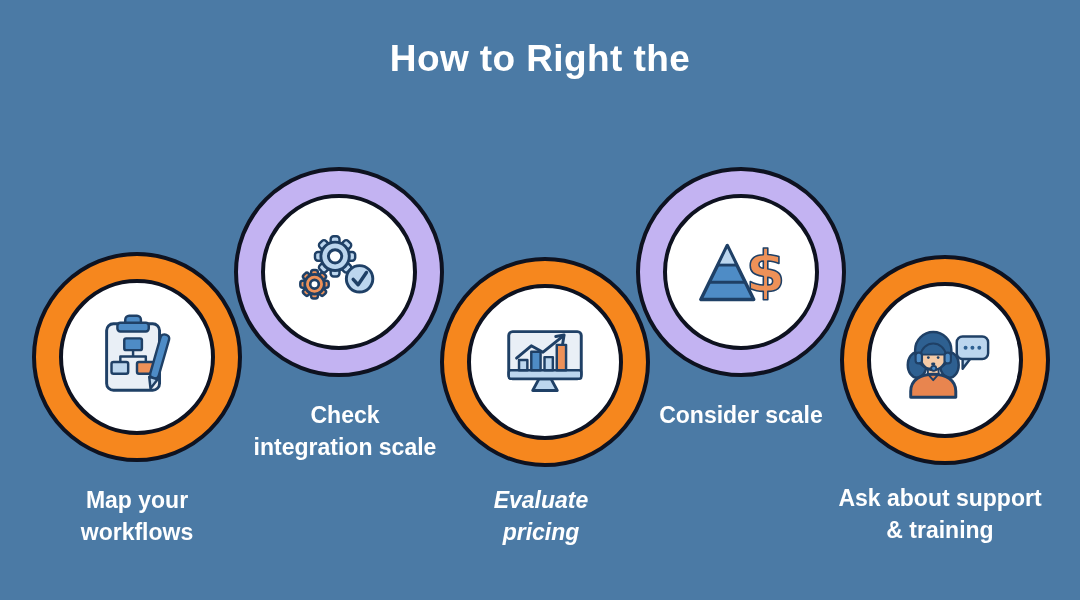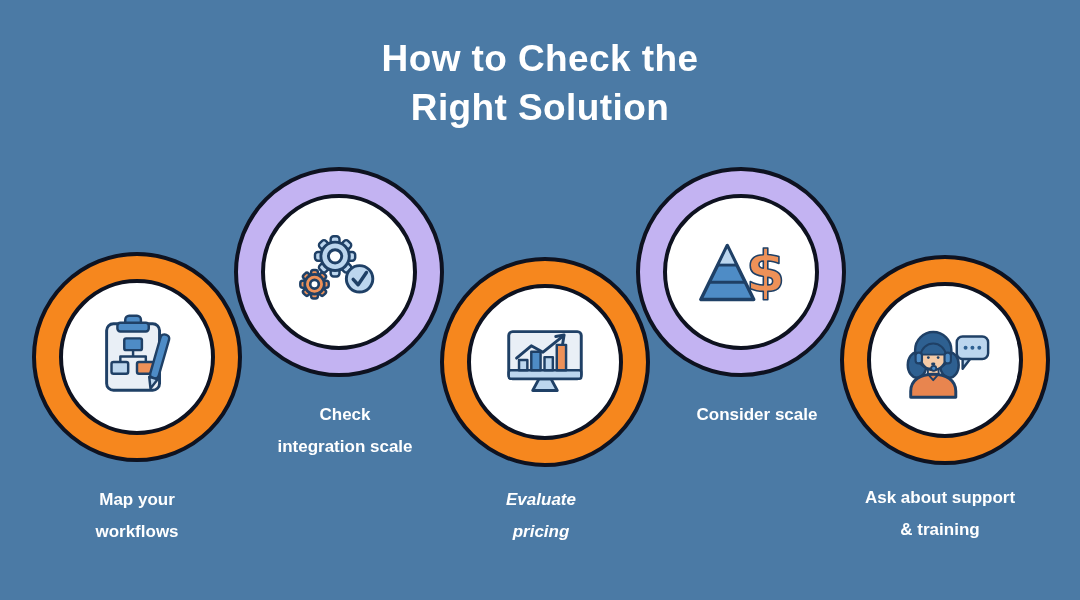--- a/index.html
+++ b/index.html
@@ -21,48 +21,47 @@
              display:flex;align-items:center;justify-content:center;}
   .ring-orange{background:var(--ring-orange);}
   .ring-purple{background:var(--ring-purple);}
   .step-inner{width:156px;height:156px;border-radius:50%;background:var(--circle-fill);
               border:4px solid var(--outline);box-sizing:border-box;
               display:flex;align-items:center;justify-content:center;}
   svg.icon{width:98px;height:98px;display:block;}
   svg.icon *{stroke-linecap:round;stroke-linejoin:round;}
 
   .step-label{position:absolute;width:330px;text-align:center;color:var(--text);
-              font-size:17px;font-weight:700;line-height:32px;}
+              font-size:23px;font-weight:700;line-height:32px;}
   .step-label span{display:block;}
 
   
   .pos-c1{left:32px;top:252px;}  .pos-c2{left:234px;top:167px;}
   .pos-c3{left:440px;top:257px;} .pos-c4{left:636px;top:167px;}
   .pos-c5{left:840px;top:255px;}
   
   .pos-l1{left:-28px;top:484px;} .pos-l2{left:180px;top:399px;}
-  .pos-l3{left:376px;top:484px;font-style:italic;} .pos-l4{left:592px;top:399px;}
+  .pos-l3{left:376px;top:484px;font-style:italic;} .pos-l4{left:576px;top:399px;}
   .pos-l5{left:775px;top:482px;}
 
   
   .f-blue{fill:var(--icon-blue);}       .f-lblue{fill:var(--icon-light-blue);}
   .f-pale{fill:var(--icon-pale);}       .f-orange{fill:var(--icon-orange);}
   .f-shirt{fill:var(--icon-orange-dark);} .f-skin{fill:var(--icon-skin);}
   .f-hair{fill:var(--icon-hair);}       .f-navy{fill:var(--icon-navy);}
   .f-white{fill:#fff;}                  .no-f{fill:none;}
   .s-navy{stroke:var(--icon-navy);}
 </style>
 </head>
 <body>
 
 <div class="canvas">
 
   <div class="title">
-    <div>How to Check the</div>
-    <div>Right Solution</div>
+    <div>How to Right the</div>
   </div>
 
   <div class="step-ring ring-orange pos-c1">
     <div class="step-inner">
       <svg class="icon" viewBox="0 0 100 100">
         <rect x="19" y="16" width="54" height="68" rx="7" class="f-pale s-navy" stroke-width="3"></rect>
         <rect x="38" y="8" width="16" height="12" rx="4" class="f-blue s-navy" stroke-width="2.5"></rect>
         <rect x="30" y="15" width="32" height="9" rx="3" class="f-blue s-navy" stroke-width="2.5"></rect>
         <path d="M46 43 L46 49.5 M33 49.5 L59 49.5 M33 49.5 L33 55 M59 49.5 L59 55" class="no-f s-navy" stroke-width="2.5"></path>
         <rect x="37" y="31" width="18" height="12" rx="2" class="f-blue s-navy" stroke-width="2.5"></rect>

